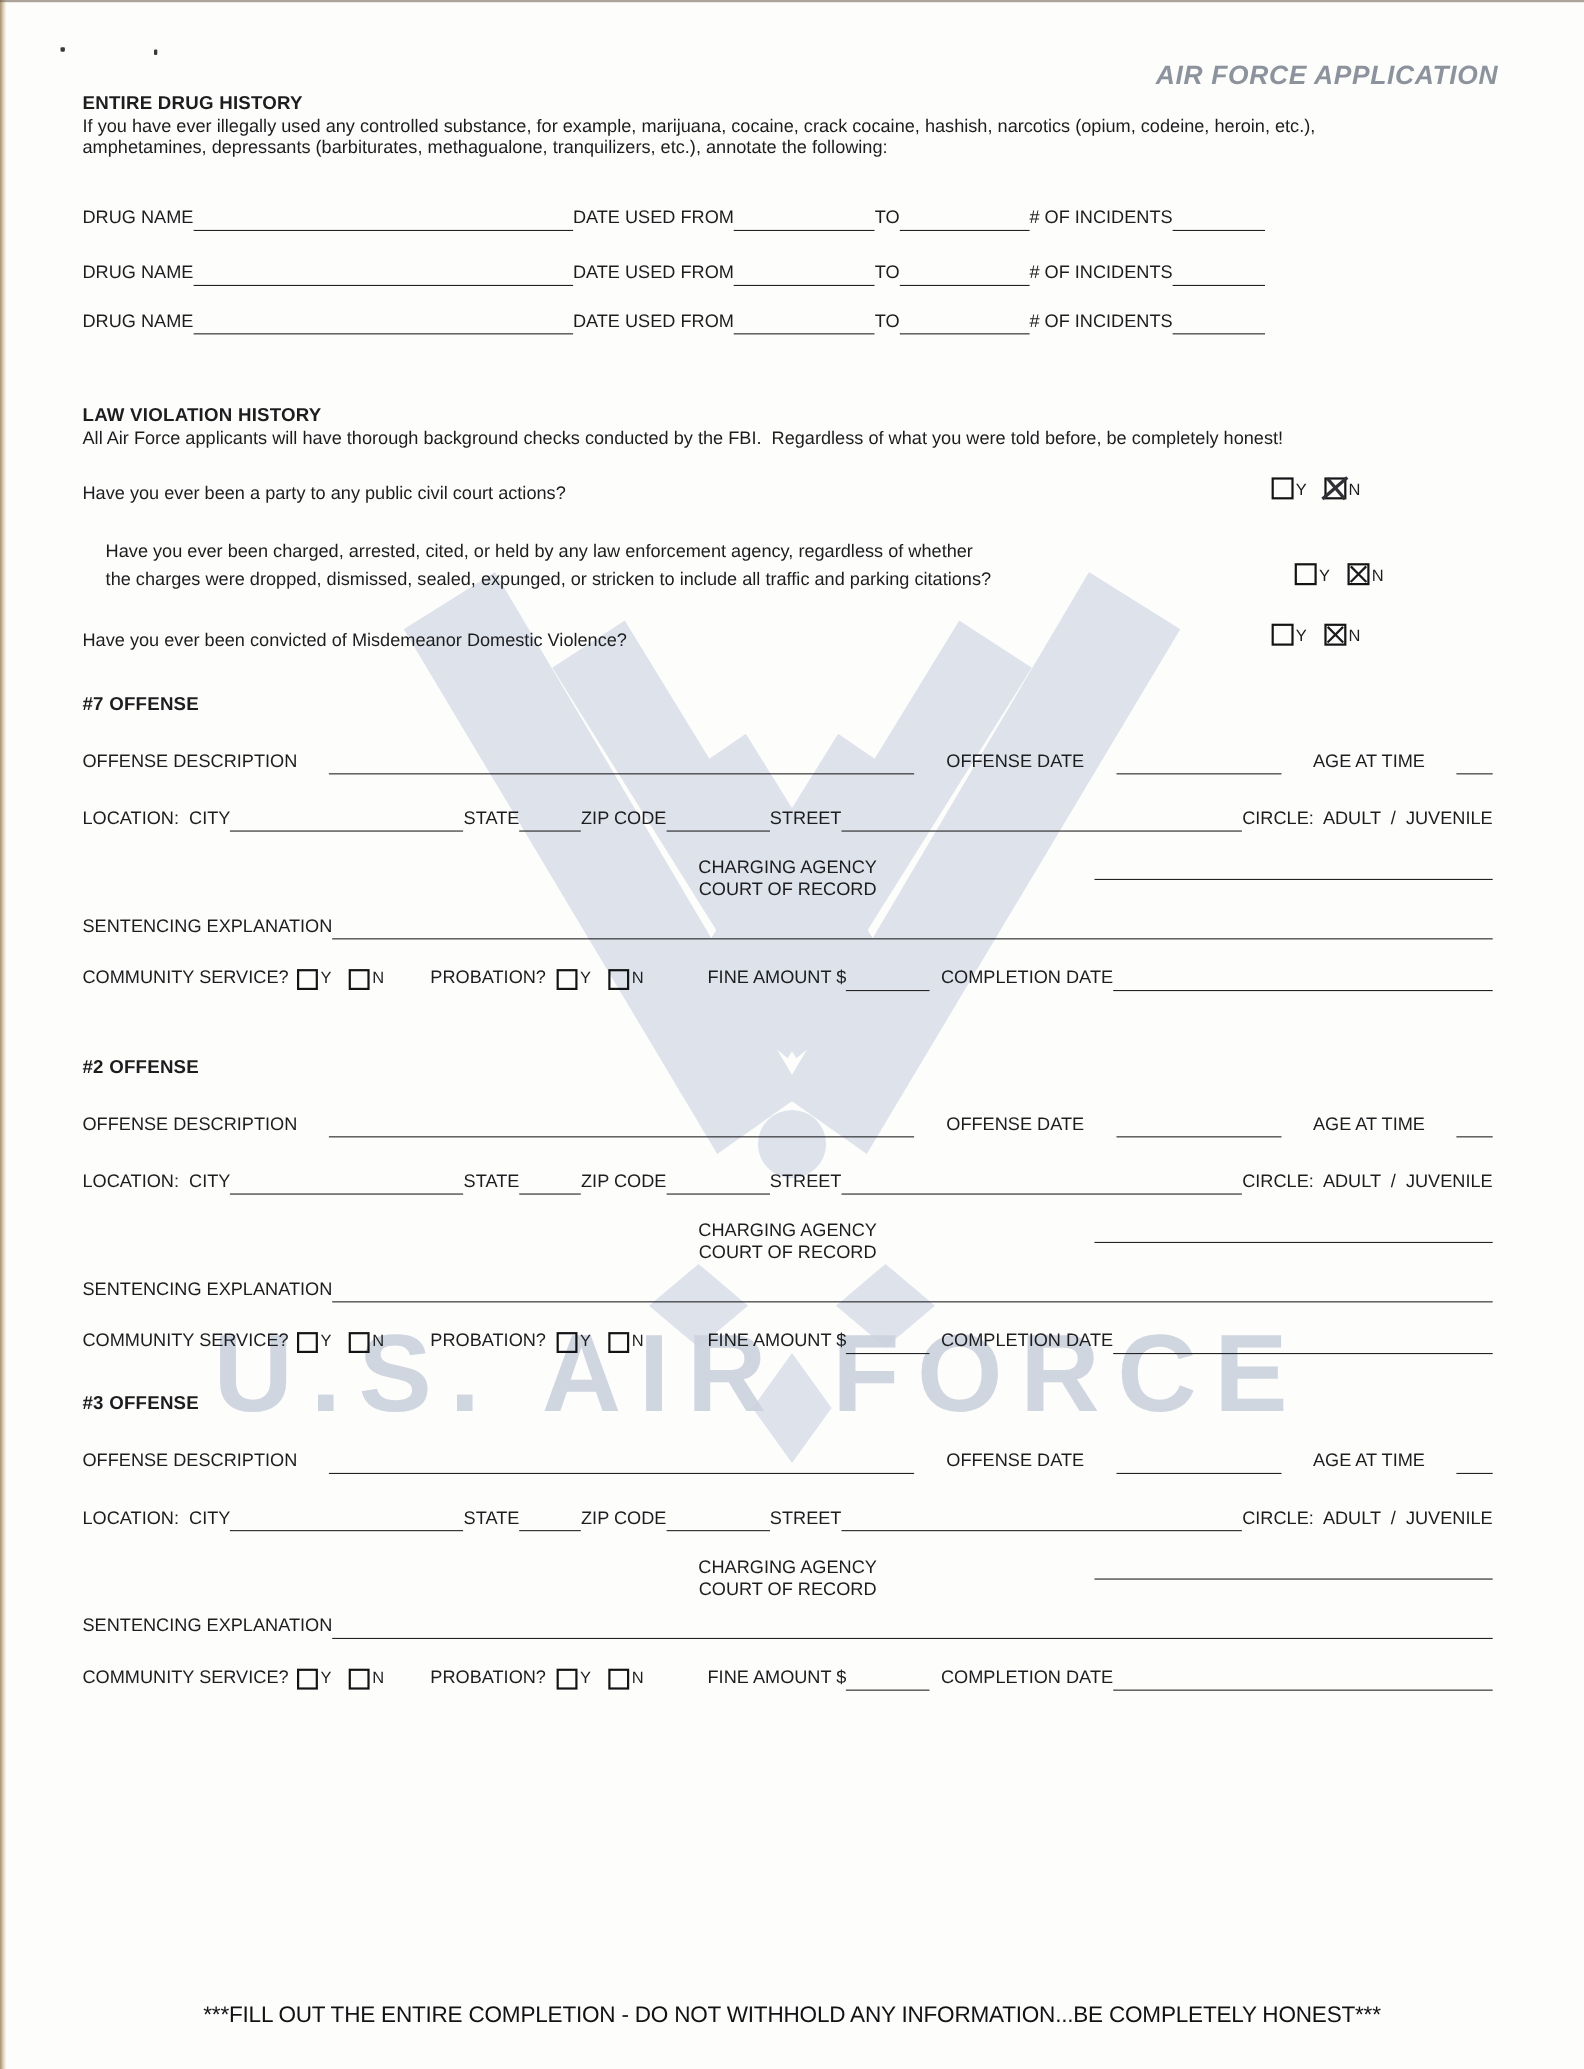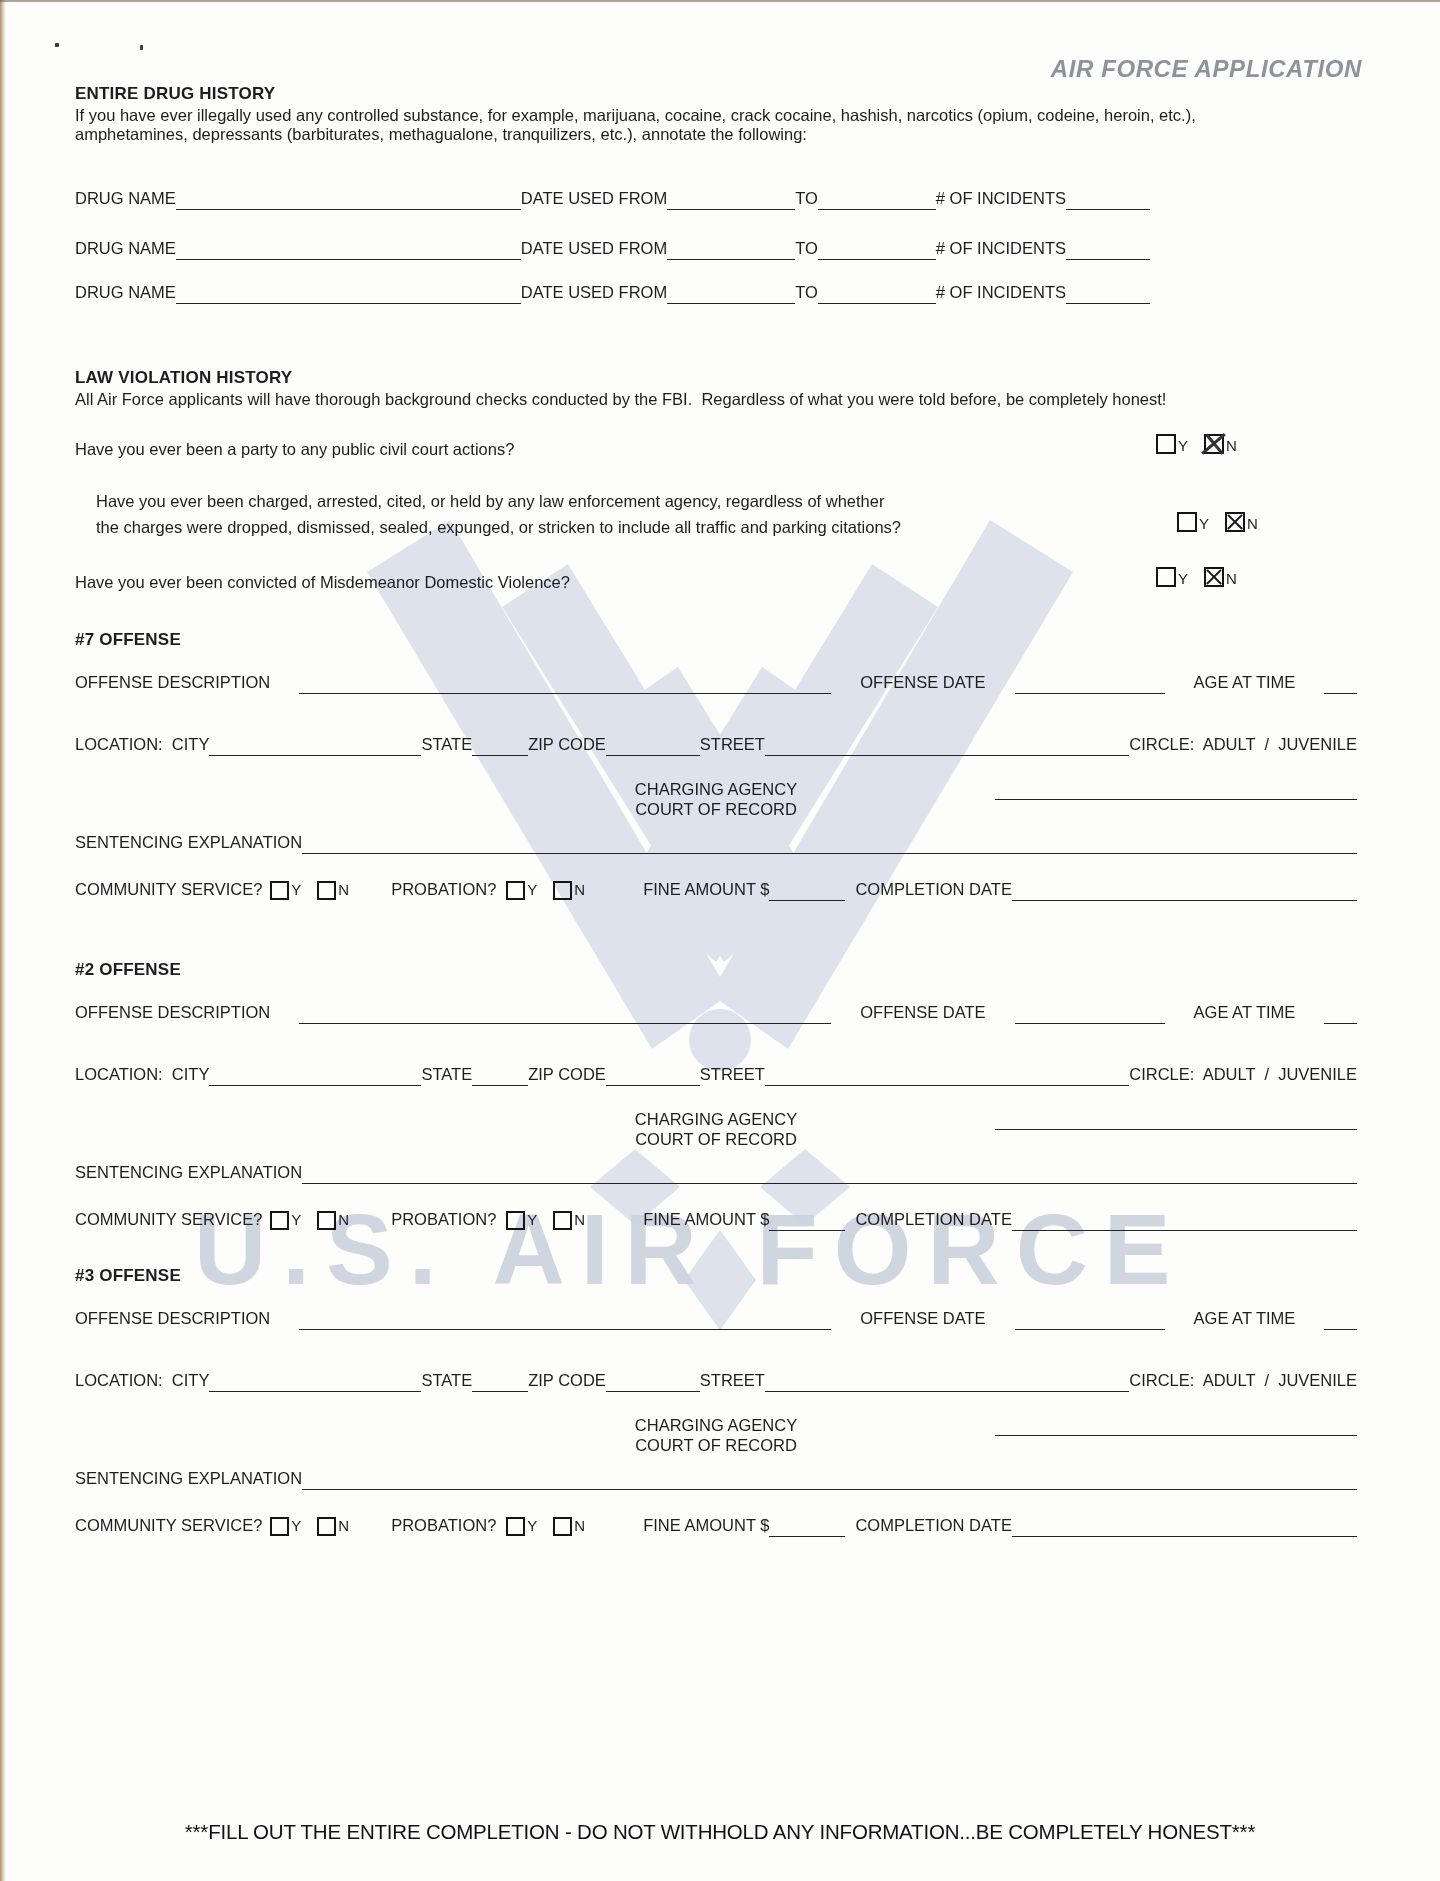--- a/index.html
+++ b/index.html
@@ -61,21 +61,21 @@
   .cb.scrawl::before{width:30px;height:2.7px;left:50%;top:50%;transform:translate(-52%,-60%) rotate(-41deg);}
   .cb.scrawl::after{width:25px;height:2.7px;left:50%;top:50%;transform:translate(-47%,-42%) rotate(50deg);}
 
   .q{position:absolute;left:0;width:1282px;}
   .yn{position:absolute;left:1081px;display:flex;align-items:flex-end;}
   .yn .cb{margin-bottom:0;}
   .yn .n-unit{margin-left:16px;}
   .yn .unit{display:flex;align-items:flex-end;}
 
   .offense{position:absolute;left:0;width:1282px;}
-  .offense .r1{position:absolute;top:40px;width:100%;gap:29px;}
+  .offense .r1{position:absolute;top:50px;width:100%;gap:29px;}
   .offense .r2{position:absolute;top:102px;width:100%;}
   .offense .r3{position:absolute;top:150px;width:100%;flex-direction:column;}
   .offense .r4{position:absolute;top:200px;width:100%;}
   .offense .r5{position:absolute;top:247px;width:100%;}
 
   .footer{
     position:absolute;left:0;top:1820px;width:1440px;z-index:1;
     text-align:center;font-size:20.5px;color:#121214;letter-spacing:-.2px;white-space:pre;
   }
 </style>

